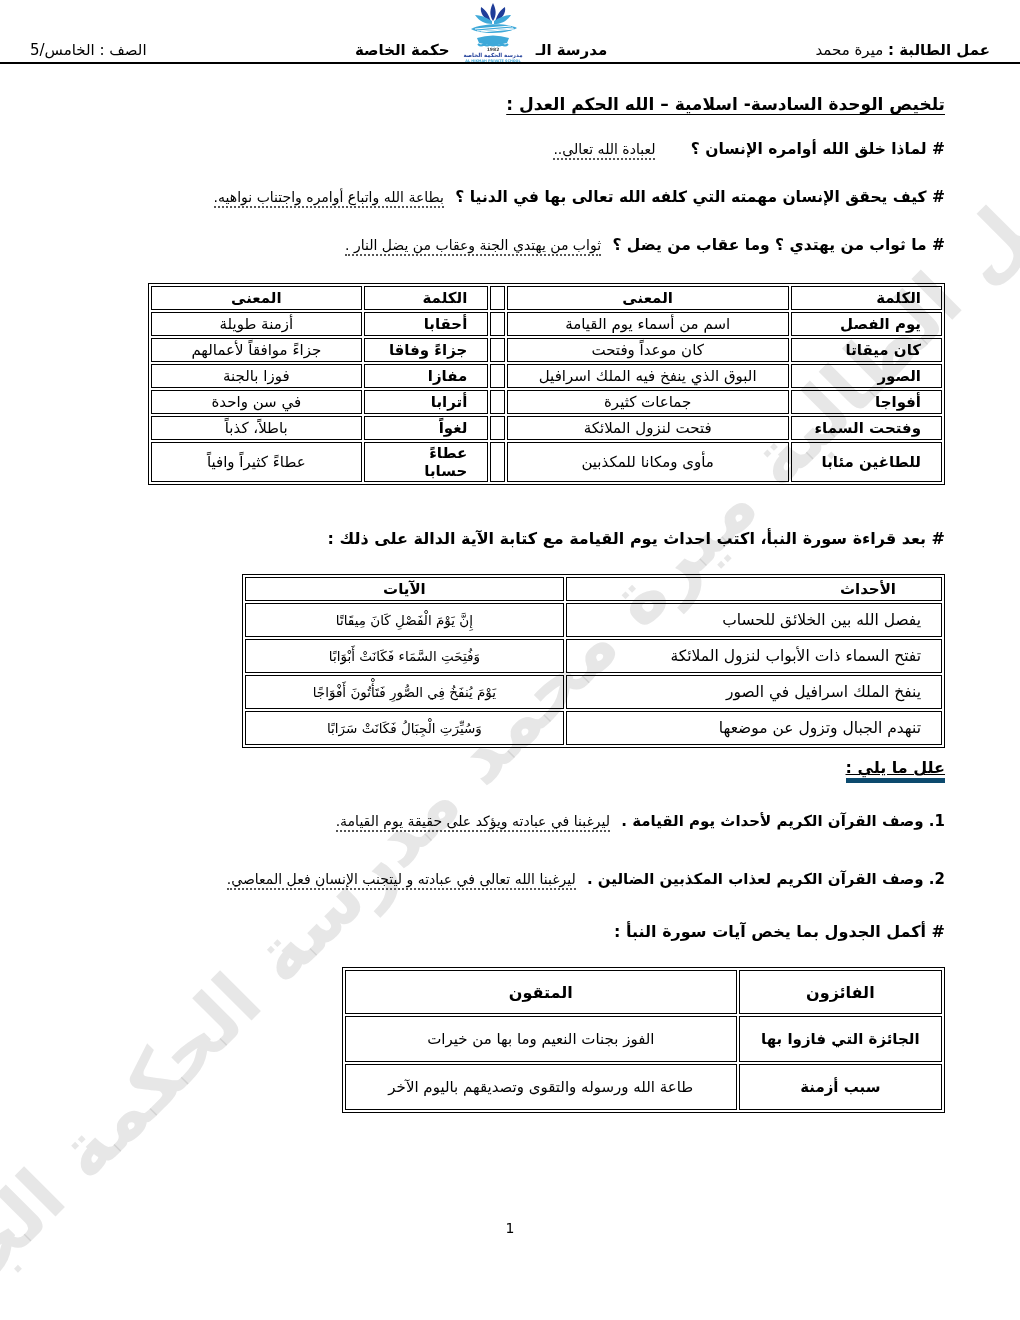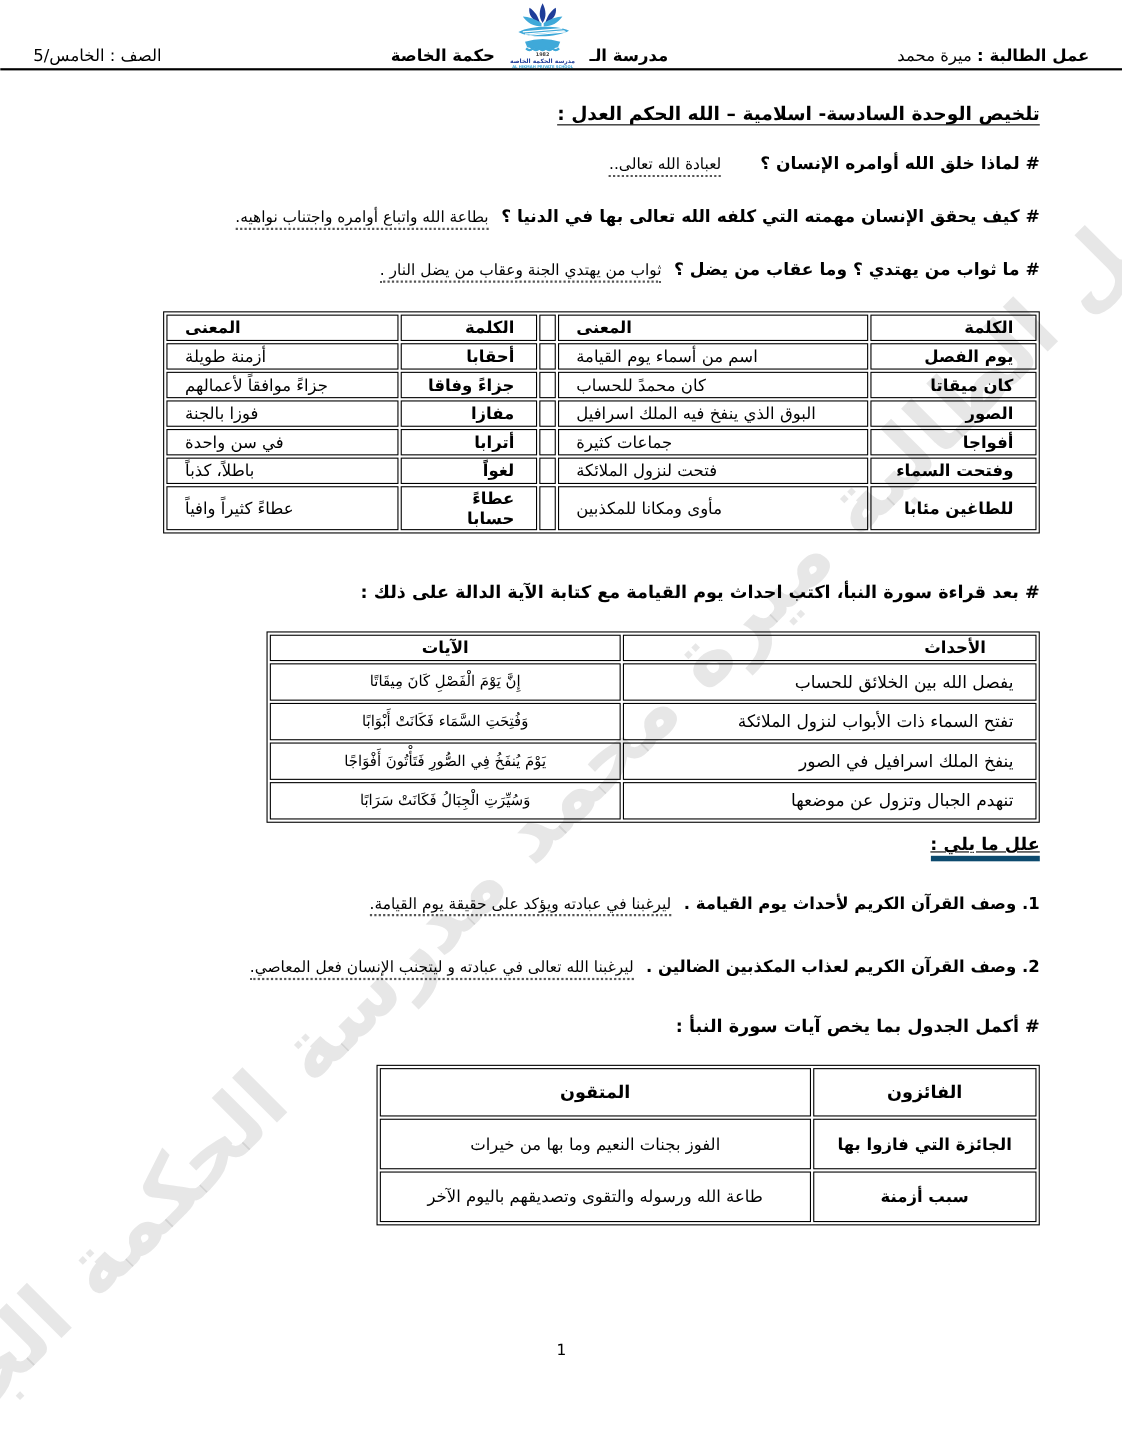--- a/index.html
+++ b/index.html
@@ -31,21 +31,21 @@
   .title { margin-top:30px; font-size:17px; font-weight:bold; text-decoration:underline; text-underline-offset:4px; }
   .q { margin-top:23px; font-size:15.5px; font-weight:bold; line-height:1.6; }
   .answer { font-weight:normal; font-size:14px; border-bottom:2px dotted #555; padding-bottom:1px; }
   .gap-big { margin-right:30px; }
   .gap-sm { margin-right:6px; }
   
   table { border-collapse:separate; border-spacing:2px; border:1px solid #000; }
   td { border:1px solid #000; font-size:15px; padding:1px 20px; height:24px; vertical-align:middle; }
   .vocab { margin-top:26px; width:797px; table-layout:fixed; }
   .vocab .word { font-weight:bold; text-align:right; }
-  .vocab .meaning { text-align:left; padding:1px 16px; }
+  .vocab .meaning { text-align:center; padding:1px 16px; }
   .vocab .spacer { padding:0; }
   .vocab .hdr { font-weight:bold; }
   .section-intro { margin-top:44px; font-size:16px; font-weight:bold; }
   .events { margin-top:26px; width:703px; table-layout:fixed; }
   .events .hdr-event { font-weight:bold; text-align:right; padding-right:45px; height:24px; }
   .events .hdr-verse { font-weight:bold; text-align:center; height:24px; }
   .events .event { text-align:right; font-size:15.5px; height:34px; }
   .events .verse { text-align:center; font-size:13.5px; }
   .reason-title { margin-top:10px; font-size:16px; font-weight:bold; }
   .reason-title span { text-decoration:underline; border-bottom:5px solid #0c4a6e; padding-bottom:1px; }
@@ -135,21 +135,21 @@
       </tr>
       <tr>
         <td class="word">يوم الفصل</td>
         <td class="meaning">اسم من أسماء يوم القيامة</td>
         <td class="spacer"></td>
         <td class="word">أحقابا</td>
         <td class="meaning">أزمنة طويلة</td>
       </tr>
       <tr>
         <td class="word">كان ميقاتا</td>
-        <td class="meaning">كان محمدً للحساب</td>
+        <td class="meaning">كان موعداً وفتحت</td>
         <td class="spacer"></td>
         <td class="word">جزاءً وفاقا</td>
         <td class="meaning">جزاءً موافقاً لأعمالهم</td>
       </tr>
       <tr>
         <td class="word">الصور</td>
         <td class="meaning">البوق الذي ينفخ فيه الملك اسرافيل</td>
         <td class="spacer"></td>
         <td class="word">مفازا</td>
         <td class="meaning">فوزا بالجنة</td>

